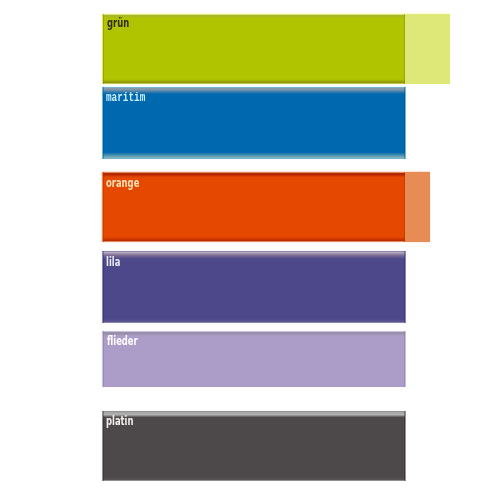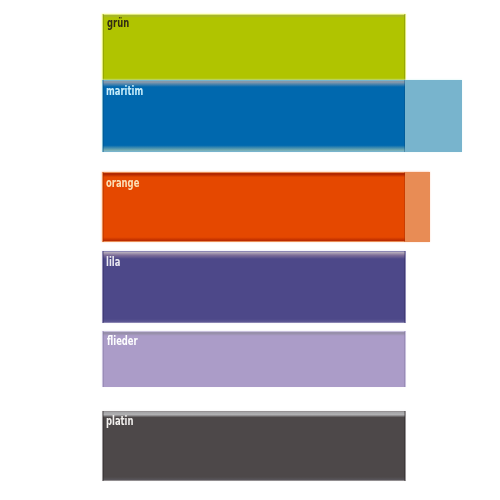--- a/index.html
+++ b/index.html
@@ -7,26 +7,26 @@
        font-family:"DejaVu Sans Condensed","DejaVu Sans",sans-serif;}
   #stage{position:relative;width:500px;height:500px;background:#fff;}
   .swatch{position:absolute;}
   .fill{position:absolute;inset:0;}
   .label{position:absolute;font-weight:bold;white-space:nowrap;transform-origin:left top;}
 </style>
 </head>
 <body>
 
 <div id="stage">
-    <div class="swatch" style="top: 14.1px; left: 102px; width: 304px; height: 70.3px; box-shadow: rgb(255, 255, 150) 0px 0px 1.8px 0.1px;">
+    <div class="swatch" style="top: 14.1px; left: 102px; width: 304px; height: 70.3px; box-shadow: rgb(255, 255, 150) 0px 0px 1.8px 0.1px; padding-left: 44px;">
       <div class="fill" style="background: linear-gradient(rgb(222, 232, 120) 0px, rgb(222, 232, 120) 0.55px, rgb(167, 182, 44) 1.1px, rgb(167, 182, 44) 2.1px, rgb(176, 196, 0) 3.7px, rgb(176, 196, 0) 65.1px, rgb(138, 143, 8) 69.1px, rgb(222, 232, 120) 69.75px, rgb(222, 232, 120) 70.3px);"></div>
       <div class="fill" style="background: linear-gradient(to right, rgb(222, 232, 120) 0px, rgb(222, 232, 120) 0.6px, rgba(120, 132, 10, 0.45) 1.2px, rgba(120, 132, 10, 0.45) 1.8px, rgba(0, 0, 0, 0) 2.4px, rgba(0, 0, 0, 0) 301.6px, rgba(120, 132, 10, 0.45) 302.2px, rgba(120, 132, 10, 0.45) 302.8px, rgb(222, 232, 120) 303.4px, rgb(222, 232, 120) 304px);"></div>
       <div class="label" style="color: rgb(50, 45, 18); left: 4.6px; top: 1.1px; font-size: 13px; transform: scaleX(0.72);">grün</div>
     </div>
-    <div class="swatch" style="top: 80px; left: 102px; width: 360px; height: 71.5px; box-shadow: rgba(214, 245, 243, 0.95) 0px 0px 1.8px 0.1px;">
+    <div class="swatch" style="top: 87px; left: 102px; width: 304px; height: 71.5px; box-shadow: rgba(214, 245, 243, 0.95) 0px 0px 1.8px 0.1px; font-family: Liberation Mono, monospace;">
       <div class="fill" style="background: linear-gradient(rgb(120, 180, 205) 0px, rgb(120, 180, 205) 0.55px, rgb(133, 153, 171) 1.1px, rgb(133, 153, 171) 2.3px, rgb(0, 104, 174) 6.9px, rgb(0, 104, 174) 65.3px, rgb(122, 174, 176) 70.3px, rgb(120, 180, 205) 70.95px, rgb(120, 180, 205) 71.5px);"></div>
       <div class="fill" style="background: linear-gradient(to right, rgb(120, 180, 205) 0px, rgb(120, 180, 205) 0.6px, rgba(0, 70, 120, 0.35) 1.2px, rgba(0, 70, 120, 0.35) 1.8px, rgba(0, 0, 0, 0) 2.4px, rgba(0, 0, 0, 0) 301.6px, rgba(0, 70, 120, 0.35) 302.2px, rgba(0, 70, 120, 0.35) 302.8px, rgb(120, 180, 205) 303.4px, rgb(120, 180, 205) 304px);"></div>
       <div class="label" style="color: rgb(199, 238, 251); left: 4.4px; top: 2.7px; font-size: 13px; transform: scaleX(0.72);">maritim</div>
     </div>
     <div class="swatch" style="top: 172.1px; left: 102px; width: 304px; height: 69.9px; box-shadow: rgb(255, 190, 160) 0px 0px 1.8px 0.1px; padding-left: 24px;">
       <div class="fill" style="background: linear-gradient(rgb(232, 140, 85) 0px, rgb(232, 140, 85) 0.55px, rgb(180, 40, 0) 1.1px, rgb(180, 40, 0) 2.5px, rgb(229, 72, 0) 5.1px, rgb(229, 72, 0) 65.2px, rgb(185, 42, 0) 68.7px, rgb(232, 140, 85) 69.35px, rgb(232, 140, 85) 69.9px);"></div>
       <div class="fill" style="background: linear-gradient(to right, rgb(232, 140, 85) 0px, rgb(232, 140, 85) 0.6px, rgba(150, 40, 0, 0.35) 1.2px, rgba(150, 40, 0, 0.35) 1.8px, rgba(0, 0, 0, 0) 2.4px, rgba(0, 0, 0, 0) 301.6px, rgba(150, 40, 0, 0.35) 302.2px, rgba(150, 40, 0, 0.35) 302.8px, rgb(232, 140, 85) 303.4px, rgb(232, 140, 85) 304px);"></div>
       <div class="label" style="color: rgb(251, 224, 182); left: 4.3px; top: 2.5px; font-size: 13px; transform: scaleX(0.72);">orange</div>
     </div>
     <div class="swatch" style="top: 251.2px; left: 102px; width: 304px; height: 72.1px; box-shadow: rgba(236, 234, 244, 0.9) 0px 0px 1.8px 0.1px; text-align: right;">

